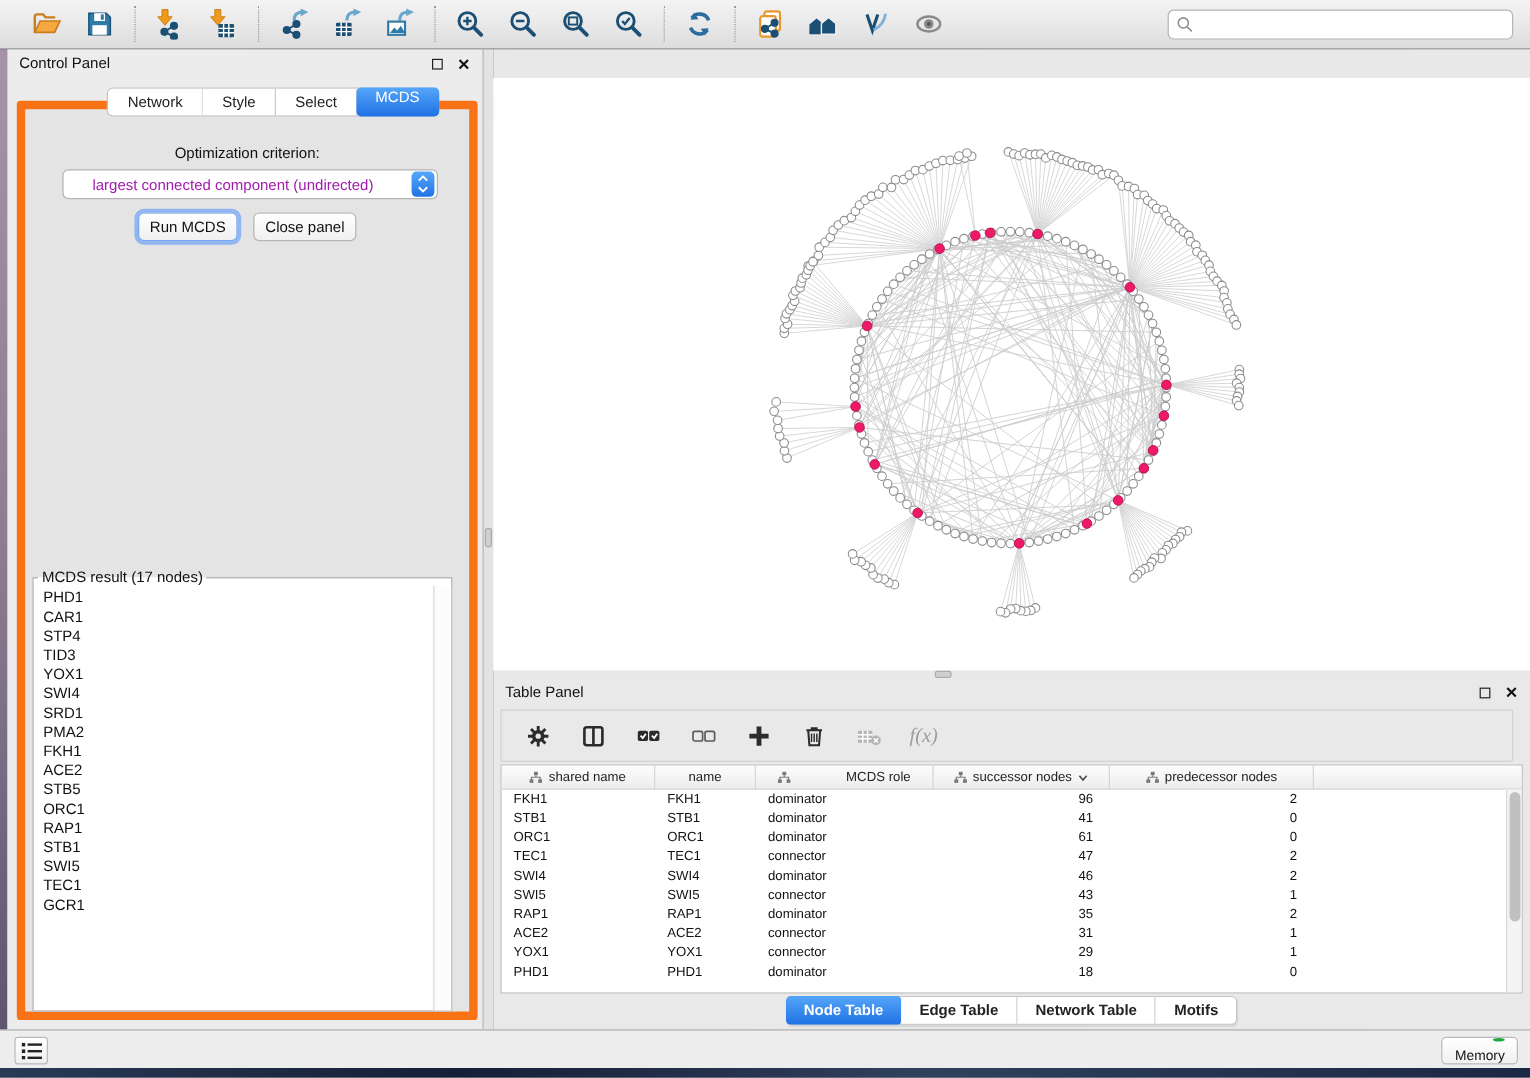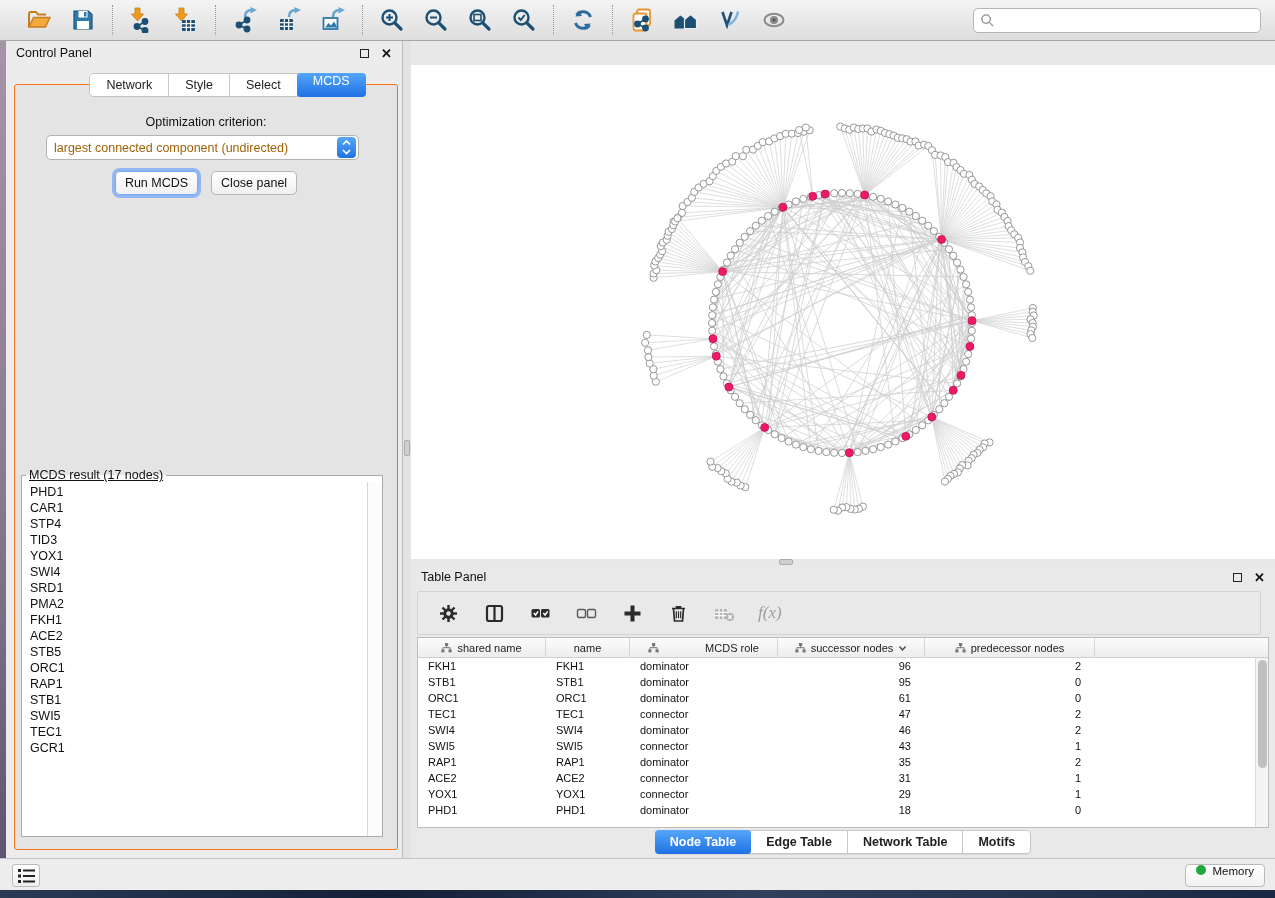--- a/index.html
+++ b/index.html
@@ -31,42 +31,42 @@
   
   .panel-header { height:24px; display:flex; align-items:center; padding:0 10px; font-size:12.5px; color:#111; }
   .panel-header .spacer { flex:1; }
   .win-float { width:9px; height:9px; border:1.5px solid #222; margin-right:12px; display:inline-block; cursor:pointer; }
   .win-close { font-size:13px; font-weight:bold; color:#111; cursor:pointer; line-height:9px; }
 
   
   .control-panel { position:absolute; left:6px; top:41px; width:397px; height:817px;
     background:#ececec; border-right:1px solid #bdbdbd; }
   .cp-inner { position:absolute; left:8px; right:4px; top:43px; bottom:8px;
-    background:#e4e4e4; border:1px solid #f97316; border-radius:3px; }
+    background:#e4e4e4; border:7px solid #f97316; border-radius:3px; }
   .cp-tabs { position:absolute; top:32px; left:0; width:100%; display:flex; justify-content:center; z-index:3; }
   .cp-tabs-box { display:flex; background:#fff; border:1px solid #c3c3c3; border-radius:5px; overflow:visible;margin-left:47px; }
   .cp-tab { padding:3px 16px; font-size:12.5px; color:#222; border-right:1px solid #c9c9c9;
     background:#fff; cursor:pointer; line-height:16px; }
   .cp-tab:first-child { border-radius:4px 0 0 4px; }
   .cp-tab:last-child { border-right:none; border-radius:0 4px 4px 0; }
   .cp-tab.active { background:linear-gradient(#55a6f9,#1f71e4); color:#fff; border-radius:4px; margin:-1px; padding:0 16px; }
   .opt-label { position:absolute; top:30px; width:100%; text-align:center; font-size:12.5px; color:#111; }
   .criterion { position:absolute; top:50px; left:31px; width:313px; height:25px; background:#fff;
     border:1px solid #b3b3b3; border-radius:5px; display:flex; align-items:center; cursor:pointer; }
-  .criterion .val { flex:1; font-size:12.5px; padding-left:7px; color:#a16207; white-space:nowrap; }
+  .criterion .val { flex:1; font-size:12.5px; padding-left:24px; color:#a21caf; white-space:nowrap; }
   .criterion .stepper { width:19px; height:21px; margin-right:2px; border-radius:4px;
     background:linear-gradient(#57a7fa,#2173e6); display:flex; flex-direction:column;
     align-items:center; justify-content:center; gap:1px; }
   .btn-row { position:absolute; top:86px; width:100%; display:flex; justify-content:center; gap:13px; }
   .mac-btn { background:linear-gradient(#ffffff,#f0f0f0); border:1px solid #b6b6b6; border-radius:5px;
     font-size:12.5px; padding:3px 9px; height:24px; color:#111; cursor:pointer; font-family:Liberation Sans, sans-serif; }
   .mac-btn.focus { box-shadow:0 0 0 3px rgba(90,152,250,.6); border-color:#74a9f4; }
   .result-box { position:absolute; left:6px; right:14px; top:383px; height:369px;
     border:1px solid #ababab; background:#fff; }
-  .result-box legend { font-size:12.5px; padding:0 3px; margin-left:4px; color:#111;text-decoration:underline; }
+  .result-box legend { font-size:12.5px; padding:0 3px; margin-left:4px; color:#111; }
   .mcds-list { position:absolute; left:1px; top:2px; bottom:1px; right:16px; overflow:hidden;
     font-size:12.5px; color:#111; padding-left:7px; }
   .mcds-list div { line-height:16px; }
   .list-scroll { position:absolute; right:0; top:0; bottom:0; width:15px; background:#fcfcfc; border-left:1px solid #d8d8d8; }
 
   
   .v-splitter { position:absolute; left:403px; top:41px; width:8px; height:817px; background:#e3e3e3; }
   .v-splitter .handle { position:absolute; top:399px; left:1px; width:6px; height:16px;
     background:#cfcfcf; border:1px solid #aaa; border-radius:2px; cursor:col-resize; }
   .h-splitter { position:absolute; left:411px; top:559px; width:864px; height:6px; background:#e8e8e8; }
@@ -118,21 +118,21 @@
   .tp-tab.active { background:linear-gradient(#55a6f9,#1f71e4); color:#fff; border-radius:4px; margin:-1px; padding:4px 15px; }
 
   
   .status-bar { position:absolute; left:0; top:858px; width:1275px; height:32px;
     background:#ededed; border-top:1px solid #c2c2c2; }
   .list-btn { position:absolute; left:12px; top:5px; width:28px; height:23px;
     background:linear-gradient(#fff,#efefef); border:1px solid #bbb; border-radius:3px;
     display:flex; align-items:center; justify-content:center; cursor:pointer; }
   .mem-btn { position:absolute; right:10px; top:5px; height:23px; padding:0 10px;
     background:linear-gradient(#fff,#f1f1f1); border:1px solid #bbb; border-radius:4px;
-    display:flex; align-items:flex-start; gap:6px; font-size:11.5px; color:#111; cursor:pointer; font-family:inherit; }
+    display:flex; align-items:flex-end; gap:6px; font-size:11.5px; color:#111; cursor:pointer; font-family:inherit;flex-direction:column; }
   .mem-dot { width:10px; height:10px; border-radius:50%; }
 </style>
 </head>
 <body>
 
 <div class="toolbar">
   <div id="toolbar-groups" style="display:flex;align-items:center;">
       <div class="tb-group">
         <button class="tb-btn">
           <svg viewBox="0 0 26 26">
@@ -1176,21 +1176,21 @@
           <div class="td l" style="width: 128px;">FKH1</div>
           <div class="td l" style="width: 84px;">FKH1</div>
           <div class="td l" style="width: 148px;">dominator</div>
           <div class="td r" style="width: 147px;">96</div>
           <div class="td r" style="width: 170px;">2</div>
         </div>
         <div class="tr">
           <div class="td l" style="width: 128px;">STB1</div>
           <div class="td l" style="width: 84px;">STB1</div>
           <div class="td l" style="width: 148px;">dominator</div>
-          <div class="td r" style="width: 147px;">95</div>
+          <div class="td r" style="width: 147px;">41</div>
           <div class="td r" style="width: 170px;">0</div>
         </div>
         <div class="tr">
           <div class="td l" style="width: 128px;">ORC1</div>
           <div class="td l" style="width: 84px;">ORC1</div>
           <div class="td l" style="width: 148px;">dominator</div>
           <div class="td r" style="width: 147px;">61</div>
           <div class="td r" style="width: 170px;">0</div>
         </div>
         <div class="tr">

